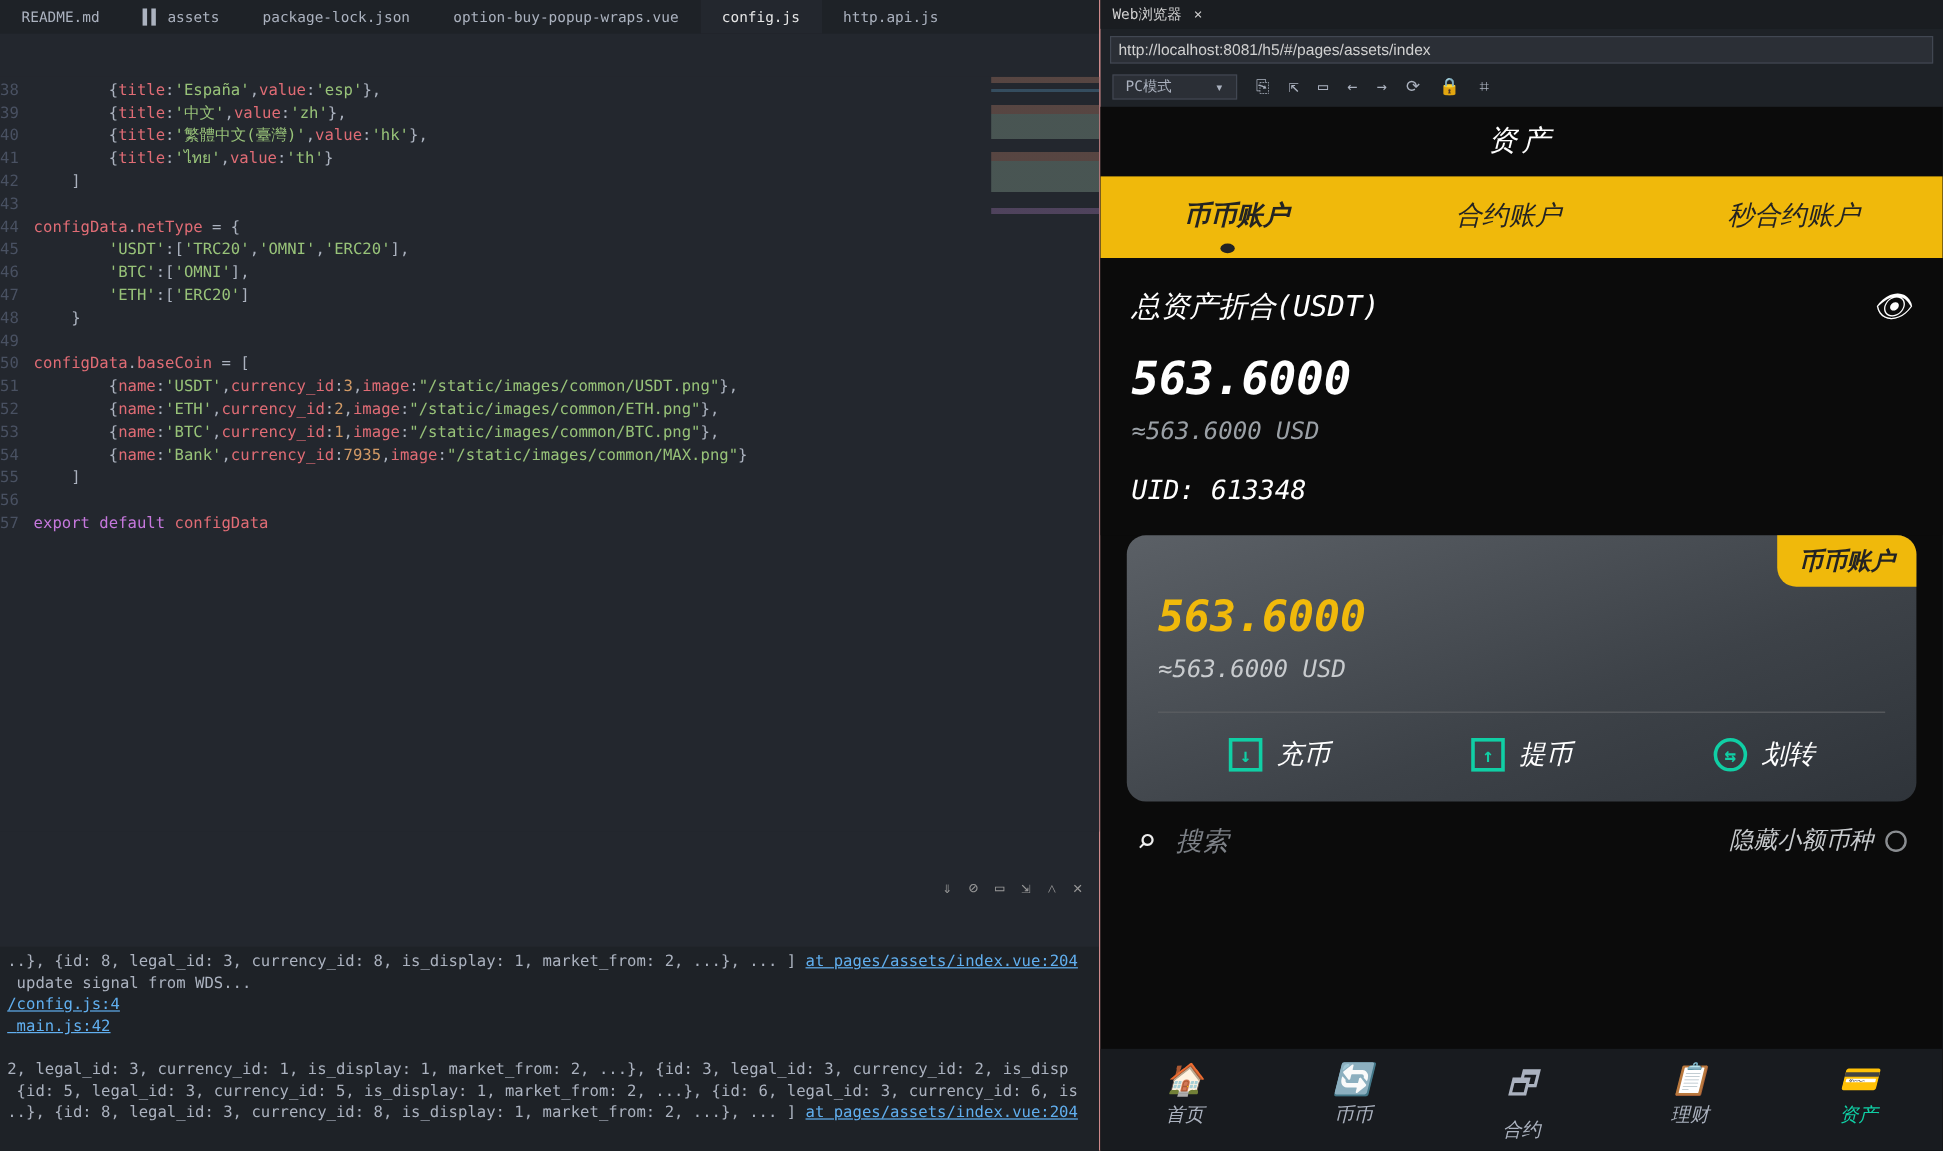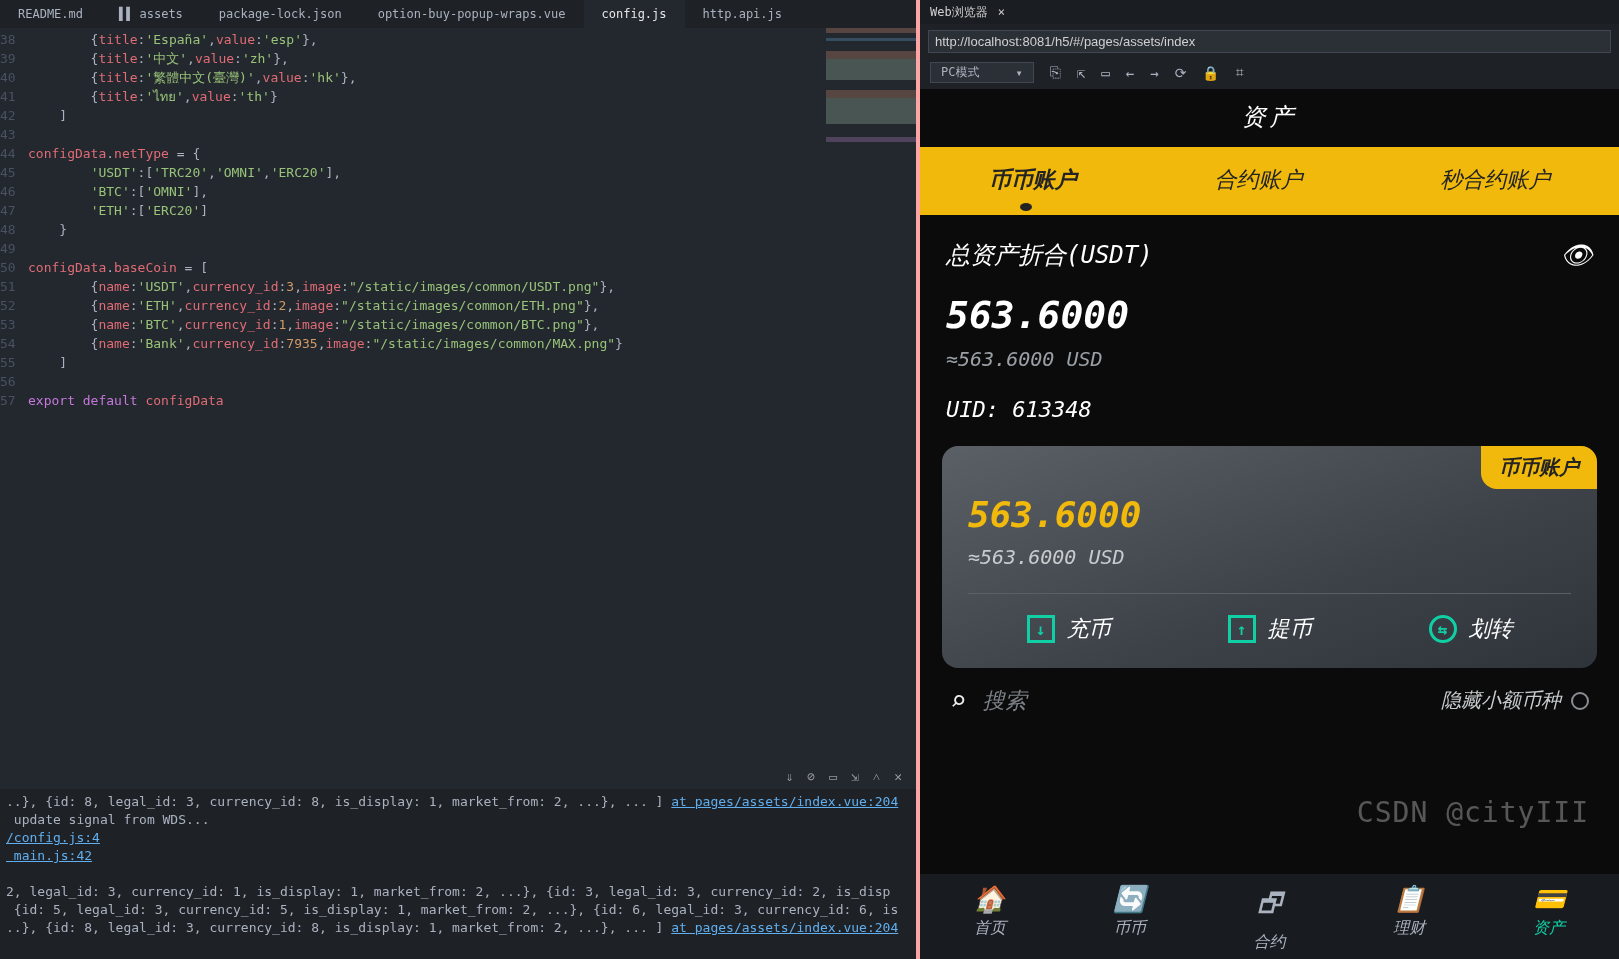--- a/index.html
+++ b/index.html
@@ -1,20 +1,20 @@
 <!DOCTYPE html>
 <html><head>
 <meta charset="utf-8">
 <style>
   * { margin: 0; padding: 0; box-sizing: border-box; }
   body { font-family: Consolas, "Microsoft YaHei", monospace; background: #1e2227; color: #abb2bf; overflow: hidden; width: 1619px; height: 959px; }
   .app { display: flex; width: 100%; height: 100%; }
 
   
-  .editor-pane { width: 916px; display: flex; flex-direction: column; background: #23272e; }
+  .editor-pane { width: 916px; display: flex; flex-direction: column; background: #23272e; gap: 36px; }
   .tabs { display: flex; background: #1e2227; height: 28px; font-size: 12px; }
   .tab { padding: 5px 18px; color: #abb2bf; cursor: pointer; display: flex; align-items: center; gap: 6px; }
   .tab.active { background: #23272e; color: #e6e6e6; }
   .tab .dir-icon { color: #abb2bf; }
   .code-wrap { flex: 1; display: flex; background: #23272e; position: relative; overflow: hidden; }
   .gutter { width: 24px; color: #495162; font-size: 13px; line-height: 19px; padding-top: 2px; user-select: none; }
   .code { flex: 1; font-size: 13px; line-height: 19px; padding-top: 2px; padding-left: 4px; white-space: pre; overflow: hidden; }
   .minimap { position: absolute; right: 0; top: 0; width: 90px; height: 260px; opacity: 0.3; background:
       linear-gradient(#d08c70 0 2%, transparent 2% 4%, #5fa5d0 4% 5%, transparent 5% 9%, #d08c70 9% 12%, #a0c0a8 12% 20%, transparent 20% 24%, #d08c70 24% 27%, #a0c0a8 27% 37%, transparent 37% 42%, #b583c9 42% 44%, transparent 44% 100%);
   }
@@ -23,21 +23,21 @@
   .t-org { color: #d19a66; }
   .t-grn { color: #98c379; }
   .t-pur { color: #c678dd; }
 
   
   .term-controls { display: flex; justify-content: flex-end; gap: 14px; padding: 4px 14px; color: #999; font-size: 13px; }
   .term { background: #1e2227; height: 170px; font-size: 13px; line-height: 18px; padding: 4px 6px; white-space: pre-wrap; overflow: hidden; }
   .term a { color: #61afef; text-decoration: underline; }
 
   
-  .browser-pane { flex: 1; background: #1e2227; display: flex; flex-direction: column; border-left: 4px solid #fca5a5; }
+  .browser-pane { flex: 1; background: #1e2227; display: flex; flex-direction: column; border-left: 1px solid #fca5a5; }
   .panel-tab { display: flex; align-items: center; height: 24px; font-size: 12px; padding: 0 10px; gap: 10px; background: #1a1d21;}
   .panel-tab span { color: #d0d0d0; }
   .url-bar { margin: 6px 8px; }
   .url-bar input { width: 100%; background: #2b2f36; border: 1px solid #414752; color: #d0d0d0; font-size: 13px; padding: 3px 6px; }
   .btoolbar { display: flex; align-items: center; gap: 16px; padding: 3px 10px 6px; font-size: 13px; color: #abb2bf; }
   .btoolbar .mode { background: #2b2f36; border: 1px solid #414752; padding: 1px 10px; font-size: 12px; display: flex; align-items: center; gap: 36px; }
   .btoolbar .ico { cursor: pointer; font-size: 14px; }
 
   .device { flex: 1; background: #0b0b0b; color: #fff; display: flex; flex-direction: column; overflow: hidden; font-style: italic; }
   .dev-head { text-align: center; font-size: 24px; padding: 12px 0 14px; letter-spacing: 4px; }
@@ -238,15 +238,14 @@
         <div class="navitem">
             <span class="nicon">📋</span>
             <span>理财</span>
           </div>
         <div class="navitem active">
             <span class="nicon">💳</span>
             <span>资产</span>
           </div>
       </div>
     </div>
-    <div class="watermark">CSDN @cityIII</div>
   </div>
 </div>
 
 </body></html>

